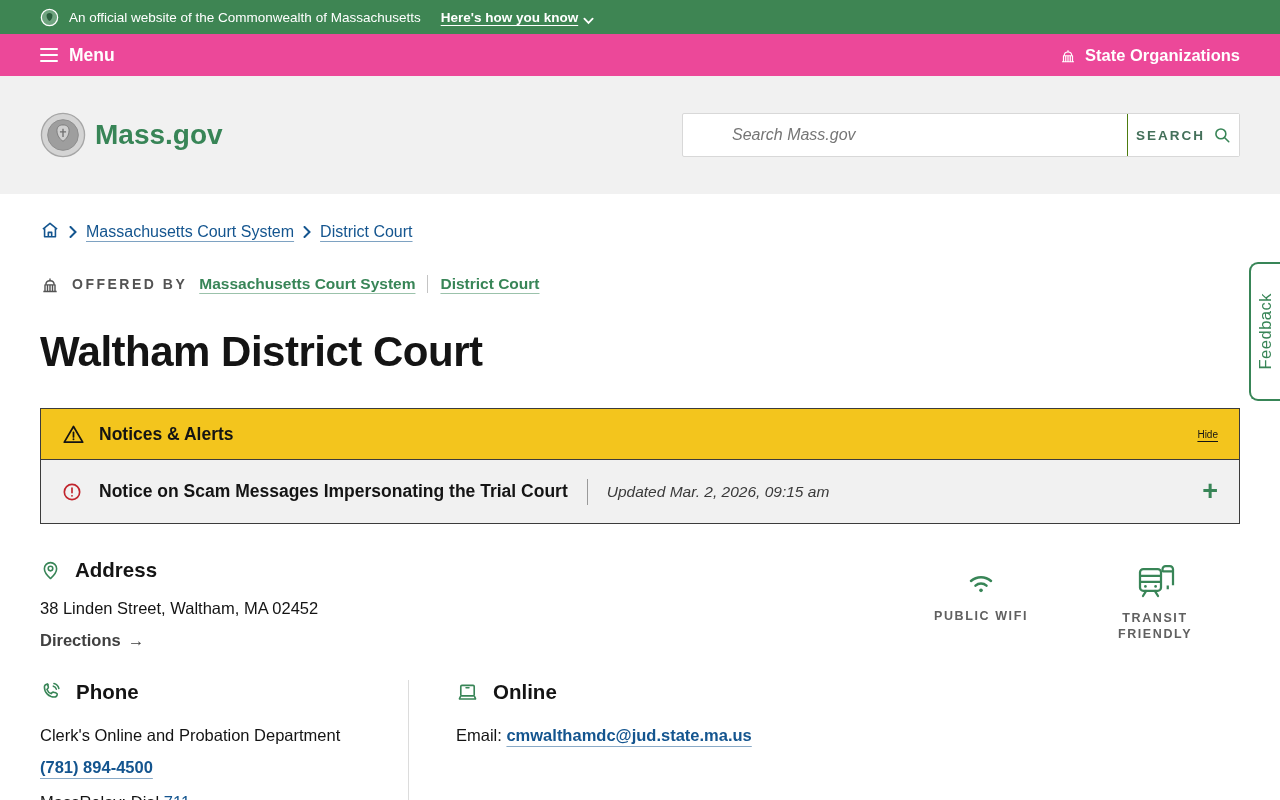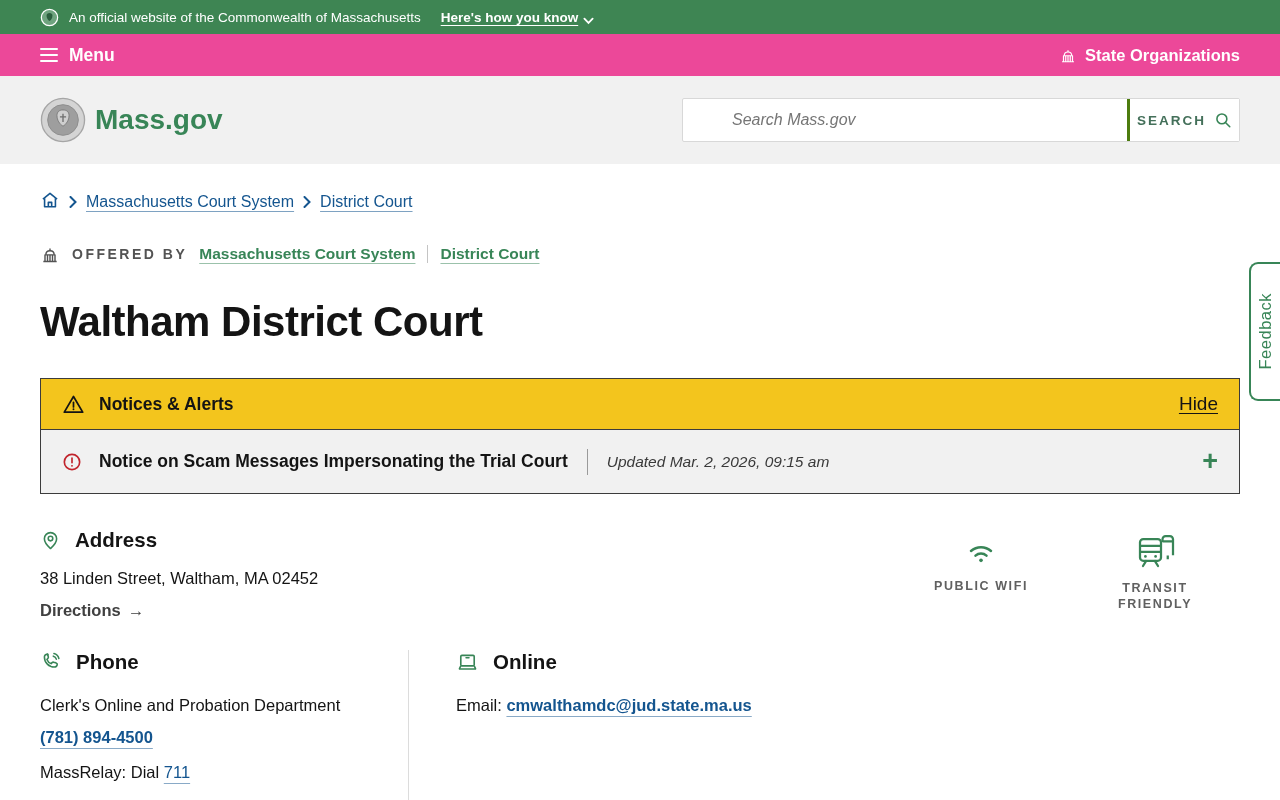--- a/index.html
+++ b/index.html
@@ -31,37 +31,37 @@
     display: flex; align-items: center; justify-content: space-between;
     padding: 12px 40px;
   }
   .menu-btn { display: flex; align-items: center; gap: 11px; font-size: 17.5px; font-weight: bold; color: #fff; }
   .hamburger { display: flex; flex-direction: column; gap: 3.5px; }
   .hamburger span { display: block; width: 18px; height: 2.5px; background: #fff; border-radius: 1px; }
   .state-orgs { display: flex; align-items: center; gap: 8px; font-size: 16.5px; font-weight: bold; color: #fff; }
 
   
   .site-header {
-    height: 88px; background: #f1f1f1;
+    height: 118px; background: #f1f1f1;
     display: flex; align-items: center; justify-content: space-between;
     padding: 0 40px;
   }
   .logo { display: flex; align-items: center; gap: 9px; text-decoration: none; }
   .logo-text { color: #388557; font-size: 28px; font-weight: bold; }
   .search-wrap {
     display: flex; width: 558px; height: 44px; background: #fff;
     border: 1px solid #d8d8d8; border-radius: 2px; padding-left: 32px;
   }
   .search-input {
     flex: 1; border: none; outline: none; padding: 0 17px;
     font-style: italic; font-size: 16px; color: #3a3a3a;
     font-family: "Liberation Sans", sans-serif; background: transparent;
   }
   .search-btn {
-    width: 112px; background: #fff; border: none; border-left: 3px solid #4d7c0f;
+    width: 112px; background: #fff; border: none; border-left: 1px solid #4d7c0f;
     display: flex; align-items: center; justify-content: center; gap: 8px;
     color: #44705a; font-weight: bold; font-size: 13.5px; letter-spacing: 2px;
     cursor: pointer; font-family: "Liberation Sans", sans-serif;
   }
 
   
   .breadcrumb {
     display: flex; align-items: center; gap: 9px;
     padding: 26px 40px 0; font-size: 16px;
   }
@@ -83,21 +83,21 @@
   h1.page-title { font-size: 42px; font-weight: bold; color: #141414; margin: 34px 40px 0; letter-spacing: -0.5px; }
 
   
   .alerts { margin: 32px 40px 0; border: 1px solid #3c3c3c; }
   .alerts-header {
     background: #f3c51d; height: 50px;
     display: flex; align-items: center; gap: 14px; padding: 0 21px;
   }
   .alerts-header .title { font-size: 17.5px; font-weight: bold; }
   .hide-link {
-    margin-left: auto; color: #141414; font-size: 19px;
+    margin-left: auto; color: #141414; font-size: 10px;
     text-decoration: underline; text-underline-offset: 3px;
   }
   .notice-row {
     background: #f1f1f1; border-top: 1px solid #3c3c3c; height: 64px;
     display: flex; align-items: center; gap: 17px; padding: 0 21px; cursor: pointer;
   }
   .notice-title { font-size: 17.5px; font-weight: bold; }
   .notice-sep { width: 1px; height: 26px; background: #9a9a9a; margin: 0 2px; }
   .notice-updated { font-style: italic; font-size: 15.5px; color: #3a3a3a; }
   .plus-btn {

